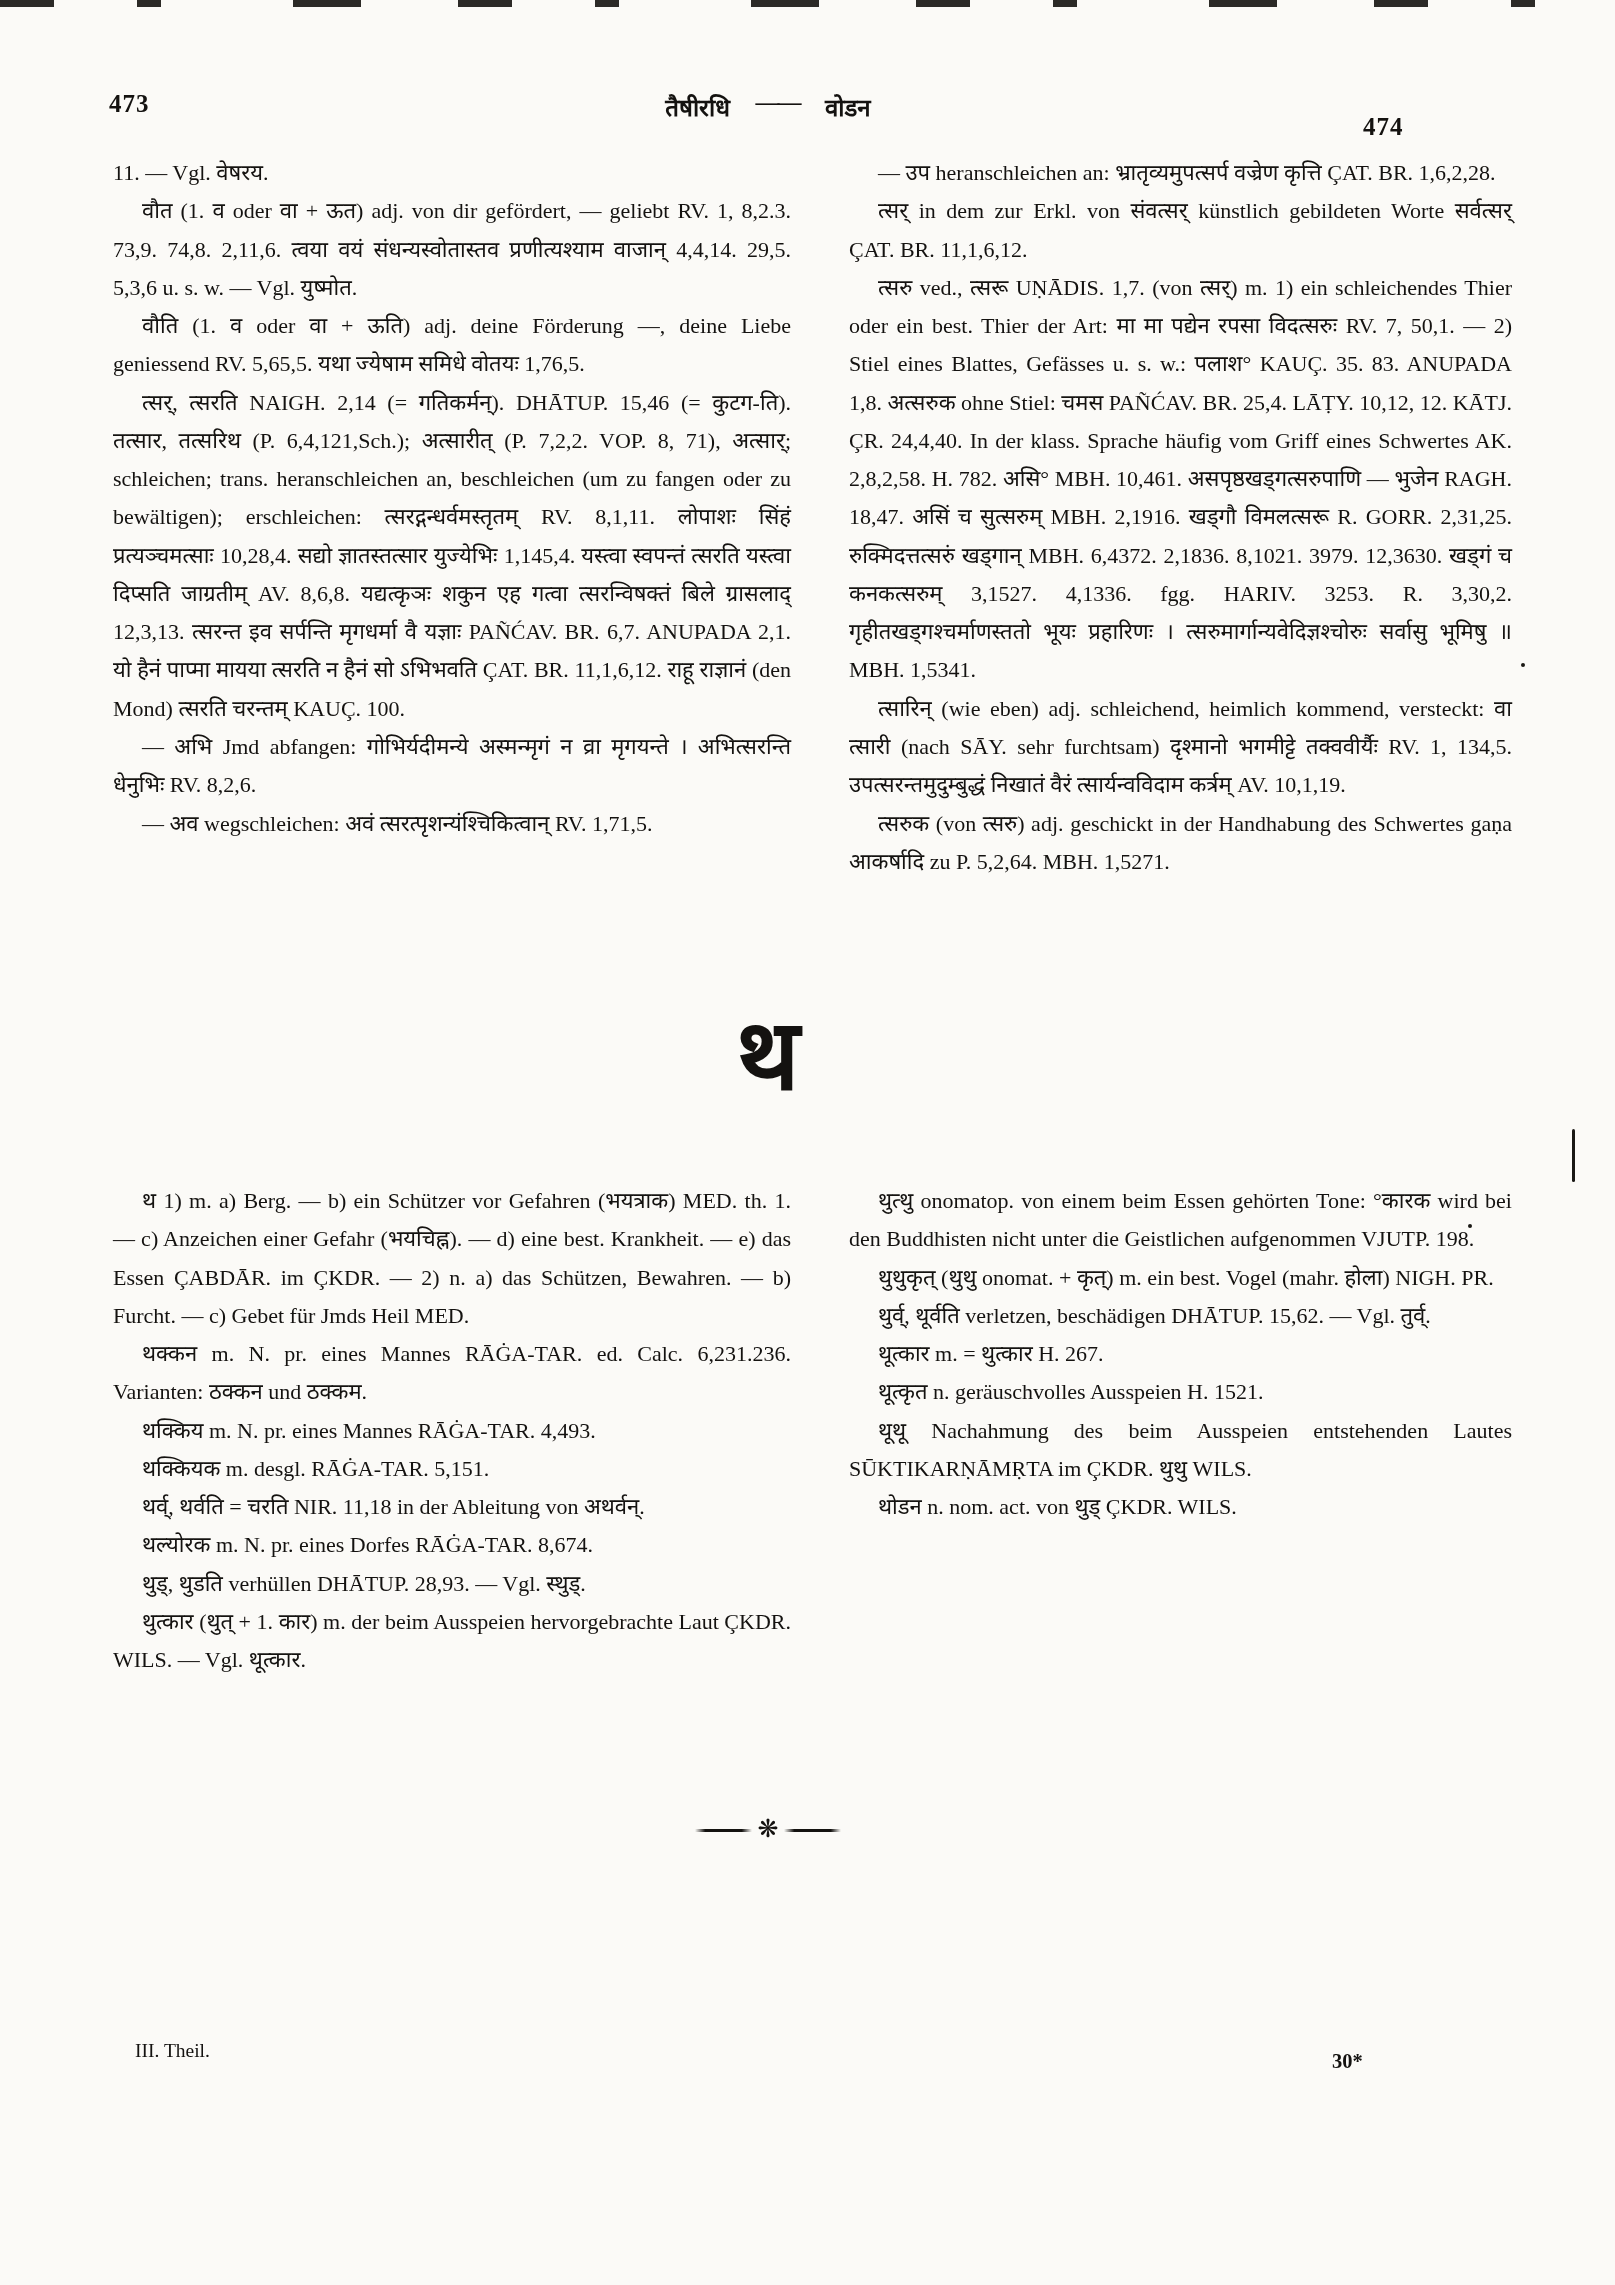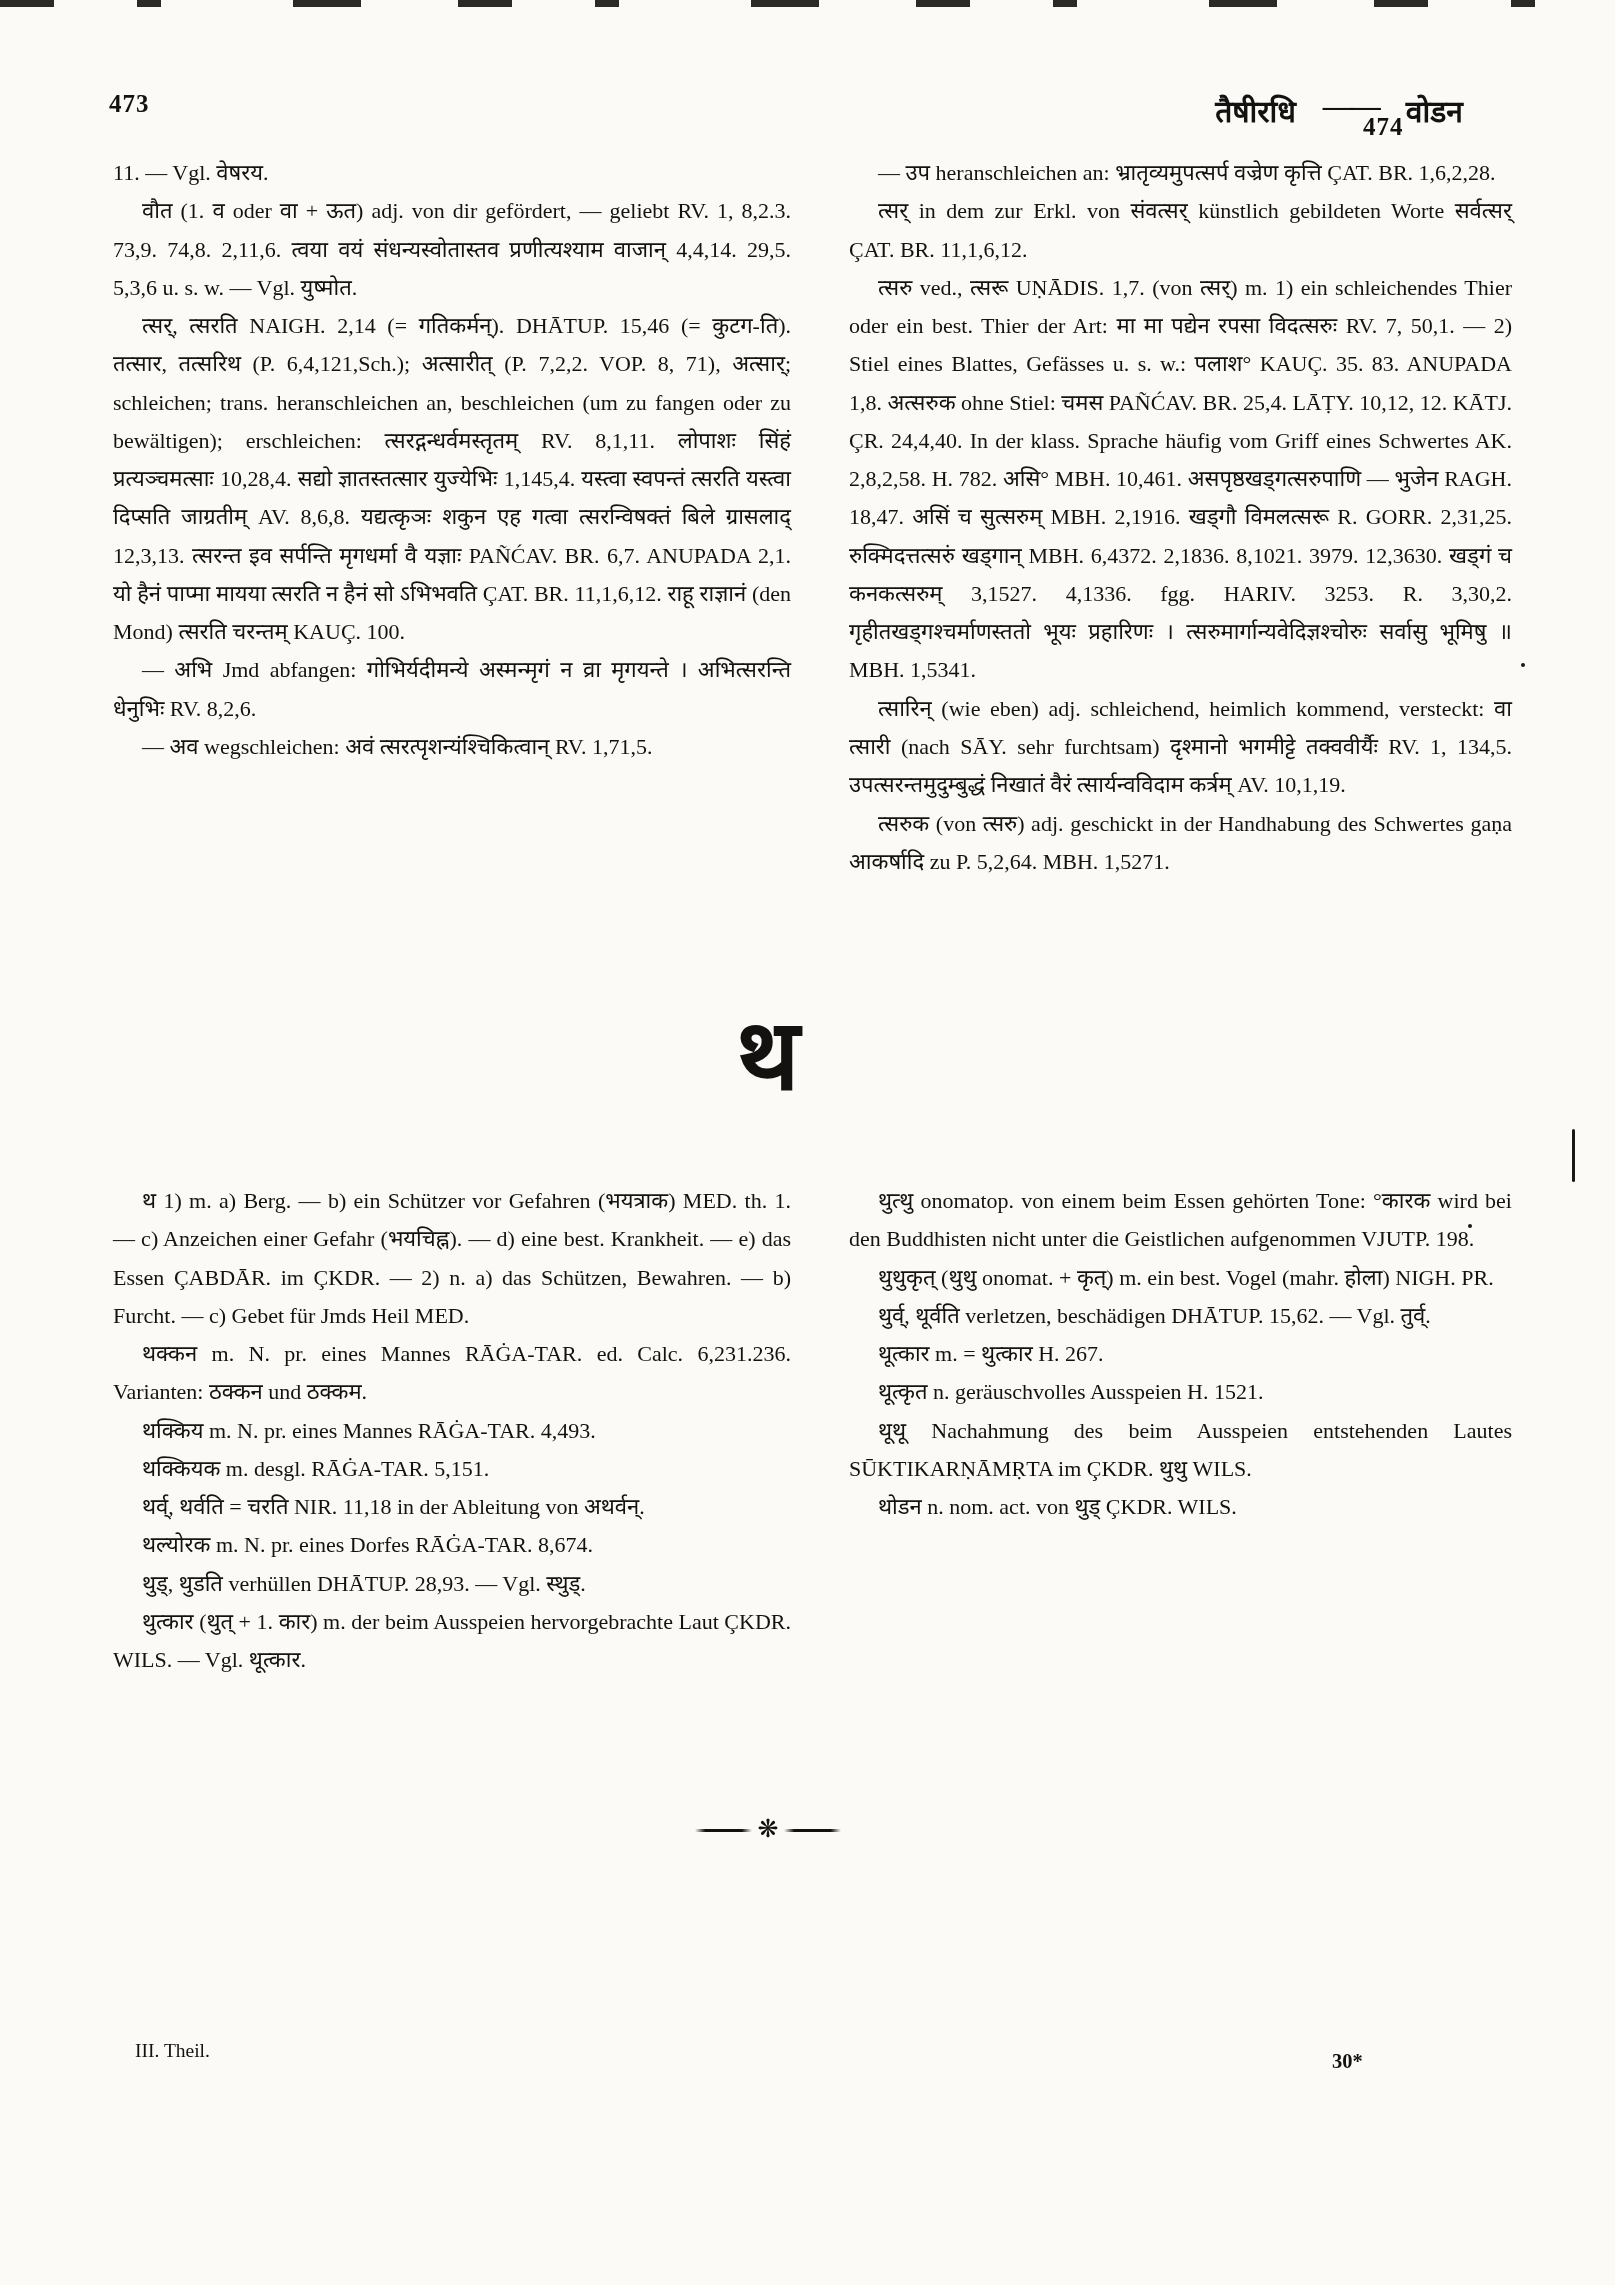--- a/index.html
+++ b/index.html
@@ -19,21 +19,21 @@
       #151310 137px 161px, transparent 161px 293px,
       #151310 293px 361px, transparent 361px 458px);
     opacity:.9;
   }
   .scan-speck{position:absolute;background:#1a1815;border-radius:2px;}
   .pageno{position:absolute;font-weight:bold;font-size:25px;letter-spacing:1px;}
   .pageno.left{left:109px;top:90px;}
   .pageno.right{left:1363px;top:113px;}
   .running-head{
     position:absolute;left:73px;top:90px;width:1390px;
-    text-align:right;font-weight:bold;font-size:30px;
+    text-align:center;font-weight:bold;font-size:24px;
   }
   .header-sep{display:inline-block;padding:0 19.5px;letter-spacing:-2px;
     transform:translateY(-5.9px);font-weight:bold;}
   .col{
     position:absolute;width:678px;
     font-size:22px;line-height:1.74;text-align:justify;margin-left:40px;
   }
   .col p{margin:0;text-indent:29px;}
   .col.noindent-first p:first-child{text-indent:0;}
   .col.top-left{left:73px;top:154px;}
@@ -75,20 +75,21 @@
     <span>तैषीरधि</span>
     <span class="header-sep">——</span>
     <span>वोडन</span>
   </div>
 
   <div class="pageno right">474</div>
 
   <div class="col top-left noindent-first">
       <p>11. — Vgl. वेषरय.</p>
       <p>वौत (1. व oder वा + ऊत) adj. von dir gefördert, — geliebt RV. 1, 8,2.3. 73,9. 74,8. 2,11,6. त्वया वयं संधन्यस्वोतास्तव प्रणीत्यश्याम वाजान् 4,4,14. 29,5. 5,3,6 u. s. w. — Vgl. युष्मोत.</p>
+      <p>वौति (1. व oder वा + ऊति) adj. deine Förderung —, deine Liebe geniessend RV. 5,65,5. यथा ज्येषाम समिधे वोतयः 1,76,5.</p>
       <p>त्सर्, त्सरति NAIGH. 2,14 (= गतिकर्मन्). DHĀTUP. 15,46 (= कुटग-ति). तत्सार, तत्सरिथ (P. 6,4,121,Sch.); अत्सारीत् (P. 7,2,2. VOP. 8, 71), अत्सार्; schleichen; trans. heranschleichen an, beschleichen (um zu fangen oder zu bewältigen); erschleichen: त्सरद्गन्धर्वमस्तृतम् RV. 8,1,11. लोपाशः सिंहं प्रत्यञ्चमत्साः 10,28,4. सद्यो ज्ञातस्तत्सार युज्येभिः 1,145,4. यस्त्वा स्वपन्तं त्सरति यस्त्वा दिप्सति जाग्रतीम् AV. 8,6,8. यद्यत्कृञः शकुन एह गत्वा त्सरन्विषक्तं बिले ग्रासलाद् 12,3,13. त्सरन्त इव सर्पन्ति मृगधर्मा वै यज्ञाः PAÑĆAV. BR. 6,7. ANUPADA 2,1. यो हैनं पाप्मा मायया त्सरति न हैनं सो ऽभिभवति ÇAT. BR. 11,1,6,12. राहू राज्ञानं (den Mond) त्सरति चरन्तम् KAUÇ. 100.</p>
       <p>— अभि Jmd abfangen: गोभिर्यदीमन्ये अस्मन्मृगं न व्रा मृगयन्ते । अभित्सरन्ति धेनुभिः RV. 8,2,6.</p>
       <p>— अव wegschleichen: अवं त्सरत्पृशन्यंश्चिकित्वान् RV. 1,71,5.</p>
     </div>
 
   <div class="col top-right">
       <p>— उप heranschleichen an: भ्रातृव्यमुपत्सर्प वज्रेण कृत्ति ÇAT. BR. 1,6,2,28.</p>
       <p>त्सर् in dem zur Erkl. von संवत्सर् künstlich gebildeten Worte सर्वत्सर् ÇAT. BR. 11,1,6,12.</p>
       <p>त्सरु ved., त्सरू UṆĀDIS. 1,7. (von त्सर्) m. 1) ein schleichendes Thier oder ein best. Thier der Art: मा मा पद्येन रपसा विदत्सरुः RV. 7, 50,1. — 2) Stiel eines Blattes, Gefässes u. s. w.: पलाश° KAUÇ. 35. 83. ANUPADA 1,8. अत्सरुक ohne Stiel: चमस PAÑĆAV. BR. 25,4. LĀṬY. 10,12, 12. KĀTJ. ÇR. 24,4,40. In der klass. Sprache häufig vom Griff eines Schwertes AK. 2,8,2,58. H. 782. असि° MBH. 10,461. असपृष्ठखड्गत्सरुपाणि — भुजेन RAGH. 18,47. असिं च सुत्सरुम् MBH. 2,1916. खड्गौ विमलत्सरू R. GORR. 2,31,25. रुक्मिदत्तत्सरुं खड्गान् MBH. 6,4372. 2,1836. 8,1021. 3979. 12,3630. खड्गं च कनकत्सरुम् 3,1527. 4,1336. fgg. HARIV. 3253. R. 3,30,2. गृहीतखड्गश्चर्माणस्ततो भूयः प्रहारिणः । त्सरुमार्गान्यवेदिज्ञश्चोरुः सर्वासु भूमिषु ॥ MBH. 1,5341.</p>
       <p>त्सारिन् (wie eben) adj. schleichend, heimlich kommend, versteckt: वा त्सारी (nach SĀY. sehr furchtsam) दृश्मानो भगमीट्टे तक्ववीर्यैः RV. 1, 134,5. उपत्सरन्तमुदुम्बुद्धं निखातं वैरं त्सार्यन्वविदाम कर्त्रम् AV. 10,1,19.</p>

